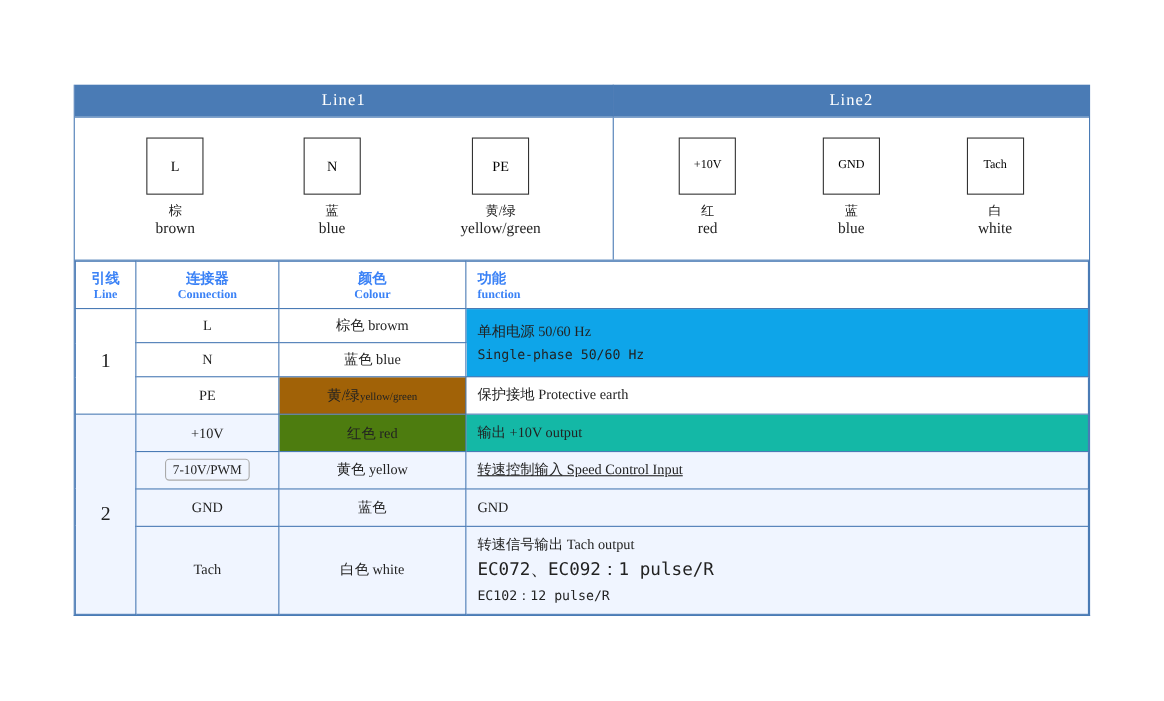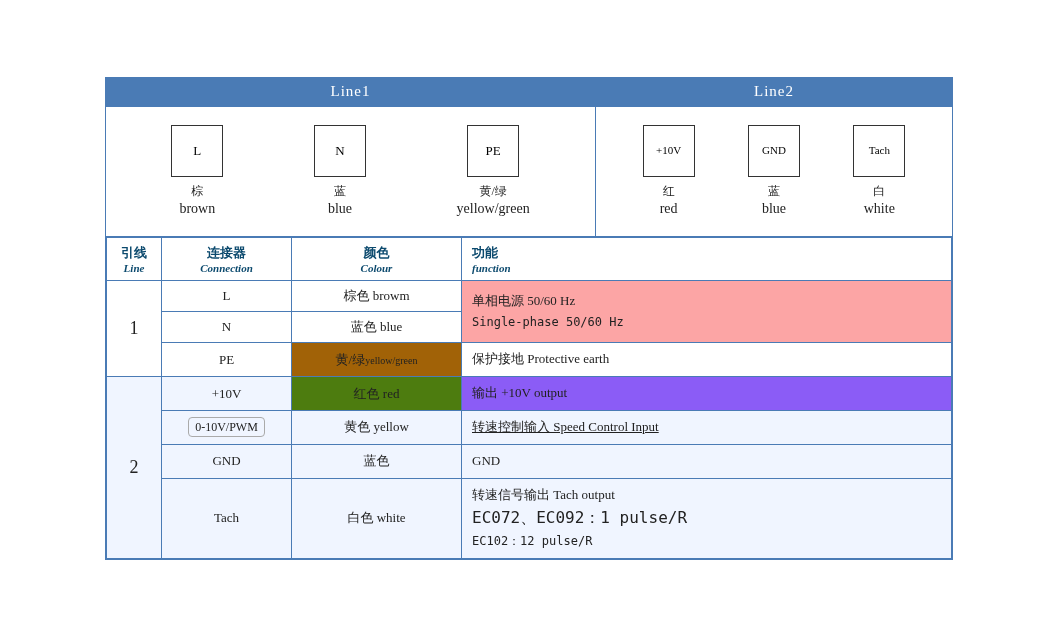--- a/index.html
+++ b/index.html
@@ -7,21 +7,21 @@
       background: #fff;
       font-family: "SimSun", "STSong", serif;
       font-size: 13px;
       display: flex;
       justify-content: center;
       align-items: center;
       min-height: 637px;
       width: 1058px;
     }
     .main-container {
-      width: 848px;
+      width: 924px;
       border: 1.5px solid #4a7bb5;
       border-top: none;
     }
 
     
     .header-row {
       display: flex;
       border-bottom: 1.5px solid #4a7bb5;
     }
     .header-line1 {
@@ -102,32 +102,31 @@
       width: 100%;
       border-collapse: collapse;
     }
     .data-table th, .data-table td {
       border: 1px solid #4a7bb5;
       padding: 6px 10px;
       vertical-align: middle;
     }
     .data-table thead tr th {
       background: #fff;
-      color: #0c4a6e;
+      color: #3b82f6;
       font-weight: bold;
       font-size: 13px;
     }
     .data-table thead tr th .cn {
       display: block;
       font-size: 13px;
     }
     .data-table thead tr th .en {
       display: block;
       font-size: 11px;
-      font-style: italic;
     }
     .data-table tbody td {
       font-size: 13px;
       color: #222;
     }
     .col-line { width: 55px; text-align: center; }
     .col-conn { width: 130px; text-align: center; }
     .col-color { width: 170px; text-align: center; }
     .col-func { text-align: left; }
 
@@ -222,39 +221,39 @@
             <span class="en">function</span>
           </th>
         </tr>
       </thead>
       <tbody id="table-body">
 
       <tr style="background: rgb(255, 255, 255);">
             <td rowspan="3" class="col-line" style="text-align: center; vertical-align: middle; font-size: 18px; background: rgb(255, 255, 255);">1</td>
             <td class="col-conn" style="background: rgb(255, 255, 255);">L</td>
             <td class="col-color" style="background: rgb(255, 255, 255);">棕色 browm</td>
-            <td class="col-func func-multi" rowspan="2" style="background: #fca5a5; vertical-align: middle;">单相电源 50/60 Hz<br><span style="font-family:monospace;font-size:12px;">Single-phase 50/60 Hz</span></td>
+            <td class="col-func func-multi" rowspan="2" style="background: #0ea5e9; vertical-align: middle;">单相电源 50/60 Hz<br><span style="font-family:monospace;font-size:12px;">Single-phase 50/60 Hz</span></td>
           </tr>
           <tr style="background: rgb(255, 255, 255);">
             <td class="col-conn" style="background: rgb(255, 255, 255);">N</td>
             <td class="col-color" style="background: rgb(255, 255, 255);">蓝色 blue</td>
           </tr>
           <tr style="background: rgb(255, 255, 255);">
             <td class="col-conn" style="background: rgb(255, 255, 255);">PE</td>
             <td class="col-color" style="background: #a16207;">黄/绿<span style="font-size:10px;">yellow/green</span></td>
             <td class="col-func func-multi" style="background: rgb(255, 255, 255);">保护接地 Protective earth</td>
           </tr>
           <tr style="background: rgb(240, 245, 255);">
             <td rowspan="4" class="col-line" style="text-align: center; vertical-align: middle; font-size: 18px; background: rgb(240, 245, 255);">2</td>
             <td class="col-conn" style="background: rgb(240, 245, 255);">+10V</td>
             <td class="col-color" style="background: #4d7c0f;">红色 red</td>
-            <td class="col-func func-multi" style="background: #8b5cf6;">输出 +10V output</td>
-          </tr>
-          <tr style="background: rgb(240, 245, 255);">
-            <td class="col-conn" style="background: rgb(240, 245, 255);"><span style="border:1px solid #aaa; border-radius:4px; padding:2px 6px; font-size:12px;">0-10V/PWM</span></td>
+            <td class="col-func func-multi" style="background: #14b8a6;">输出 +10V output</td>
+          </tr>
+          <tr style="background: rgb(240, 245, 255);">
+            <td class="col-conn" style="background: rgb(240, 245, 255);"><span style="border:1px solid #aaa; border-radius:4px; padding:2px 6px; font-size:12px;">7-10V/PWM</span></td>
             <td class="col-color" style="background: rgb(240, 245, 255);">黄色 yellow</td>
             <td class="col-func func-multi" style="background: rgb(240, 245, 255); text-decoration: underline;">转速控制输入 Speed Control Input</td>
           </tr>
           <tr style="background: rgb(240, 245, 255);">
             <td class="col-conn" style="background: rgb(240, 245, 255);">GND</td>
             <td class="col-color" style="background: rgb(240, 245, 255);">蓝色</td>
             <td class="col-func func-multi" style="background: rgb(240, 245, 255);">GND</td>
           </tr>
           <tr style="background: rgb(240, 245, 255);">
             <td class="col-conn" style="background: rgb(240, 245, 255);">Tach</td>

